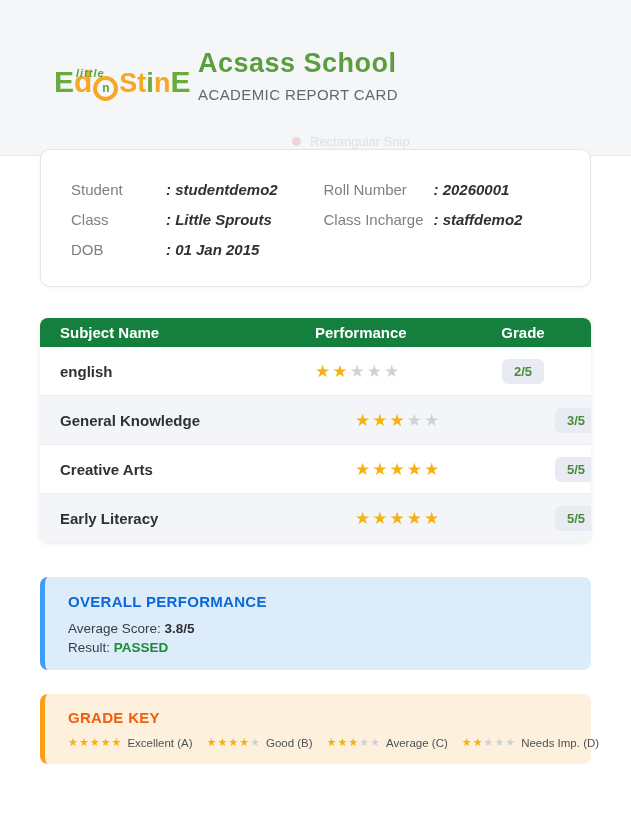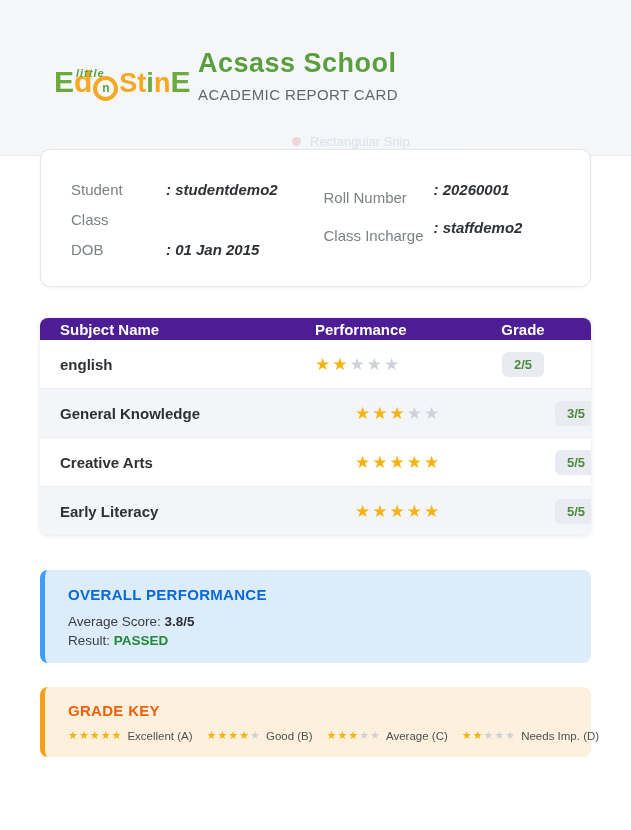--- a/index.html
+++ b/index.html
@@ -39,29 +39,29 @@
   .content{padding:0 40px;}
   .info-card{
     margin-top:-7px;background:#fff;border:1px solid #e4e6e8;border-radius:10px;
     box-shadow:0 1px 3px rgba(0,0,0,.05);
     padding:25px 30px 21px 30px;display:grid;grid-template-columns:1fr 1fr;column-gap:16px;
     position:relative;
   }
   .info-row{display:flex;line-height:30px;font-size:15px;}
   .info-label{color:#7c8184;}
   .col-left .info-label{width:95px;flex:none;}
-  .col-right .info-label{width:110px;flex:none;margin-top:8px;}
+  .col-right .info-label{width:110px;flex:none;}
   .info-value{font-weight:bold;color:#2f3235;font-style:italic;}
   
   .report-table{
     margin-top:31px;border-radius:8px;overflow:hidden;
     box-shadow:0 1px 5px rgba(0,0,0,.10);background:#fff;
   }
   .thead,.trow{display:grid;grid-template-columns:275px 160px 1fr;align-items:center;}
-  .thead{background:#4c1d95;color:#fff;font-weight:bold;font-size:15px;height:22px;}
+  .thead{background:#15803d;color:#fff;font-weight:bold;font-size:15px;height:29px;}
   .th-subject{padding-left:20px;}
   .th-grade{text-align:center;padding-right:20px;}
   .trow{height:48px;font-size:15px;background:#fff;}
   .trow.alt{background:#f4f5f8;}
   .trow + .trow{border-top:1px solid #ededef;gap:40px;}
   .td-subject{padding-left:20px;font-weight:bold;color:#2e3134;}
   .td-stars{font-size:17px;letter-spacing:2px;}
   .td-grade{text-align:center;padding-right:20px;}
   .star.filled{color:#f6b211;}
   .star.empty{color:#ced2d8;}
@@ -109,20 +109,21 @@
 <div class="content">
 
   <div class="info-card">
     <div class="col-left" id="info-left">
         <div class="info-row">
           <span class="info-label">Student</span>
           <span class="info-value">: studentdemo2</span>
         </div>
         <div class="info-row">
           <span class="info-label">Class</span>
+          <span class="info-value">: Little Sprouts</span>
         </div>
         <div class="info-row">
           <span class="info-label">DOB</span>
           <span class="info-value">: 01 Jan 2015</span>
         </div>
       </div>
     <div class="col-right" id="info-right">
         <div class="info-row">
           <span class="info-label">Roll Number</span>
           <span class="info-value">: 20260001</span>

